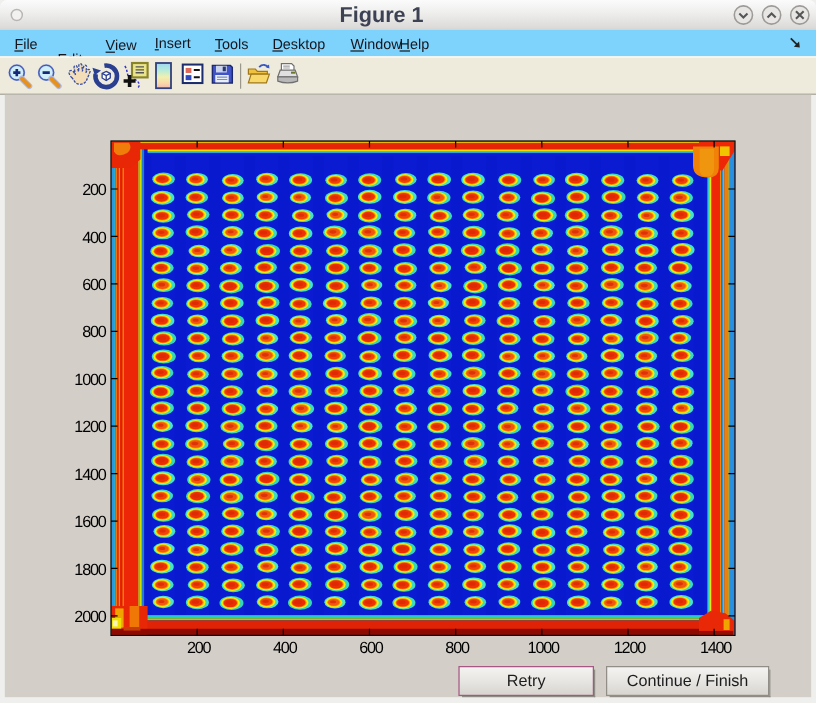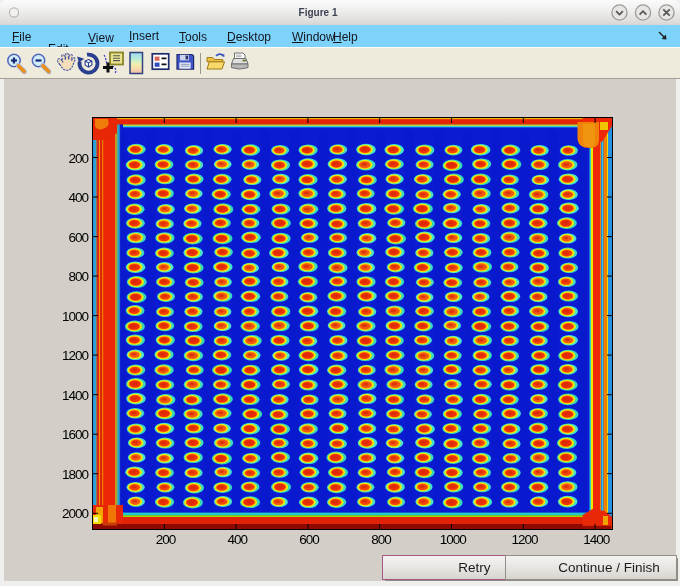--- a/index.html
+++ b/index.html
@@ -1,28 +1,28 @@
 <!DOCTYPE html>
 <html><head><meta charset="utf-8">
 <style>
   html,body{margin:0;padding:0;width:680px;height:586px;overflow:hidden;
     font-family:"Liberation Sans",sans-serif;background:#eff0ee;}
   .titlebar{position:absolute;left:0;top:0;width:680px;height:25px;
     background:linear-gradient(#fbfbfb,#efefee 40%,#dcdbd9 92%,#d4d3d1);
     border-radius:6px 6px 0 0;}
   .title{position:absolute;left:0;top:0;width:636px;text-align:center;
-    font-size:10px;font-weight:bold;color:#3c4254;line-height:25px;}
+    font-size:18px;font-weight:bold;color:#3c4254;line-height:25px;}
   .menubar{position:absolute;left:0;top:25px;width:680px;height:22px;
     background:#7dd3fc;font-size:12px;color:#15151d;}
   .toolbar{position:absolute;left:0;top:47px;width:680px;height:31px;
     background:#eeebdd;border-top:1px solid #fdfcf7;}
   .toolbar-sep{position:absolute;left:0;top:78px;width:680px;height:1px;background:#a3a099;}
   .figarea{position:absolute;left:4px;top:79px;width:672px;height:502px;background:#d3cfc8;}
   .btn{position:absolute;height:23px;font-size:13.5px;color:#1c1c1c;text-align:center;
-    background:linear-gradient(#f4f3f1,#e9e7e4 45%,#d8d5d0);padding-left:36px;}
+    background:linear-gradient(#f4f3f1,#e9e7e4 45%,#d8d5d0);}
   .btn .sh{position:absolute;right:-2px;top:2px;width:1px;height:100%;background:#8f8c86;}
   .btn .sb{position:absolute;left:2px;bottom:-2px;width:100%;height:1px;background:#8f8c86;}
 </style></head>
 <body>
 <div class="titlebar"></div>
 <svg width="680" height="25" viewBox="0 0 680 25" style="position:absolute;left:0;top:0" xmlns="http://www.w3.org/2000/svg">
     <circle cx="14" cy="12.5" r="4.6" fill="#f2f1f0" stroke="#b8b5b2" stroke-width="1.2"></circle>
     <circle cx="619.5" cy="12.5" r="7.6" fill="#e8e6e4" stroke="#9d9a97" stroke-width="1.3"></circle>
     <path d="M616.1 11.2 l3.4 3.4 l3.4 -3.4" stroke="#555" stroke-width="1.7" fill="none"></path>
     <circle cx="643" cy="12.5" r="7.6" fill="#e8e6e4" stroke="#9d9a97" stroke-width="1.3"></circle>

